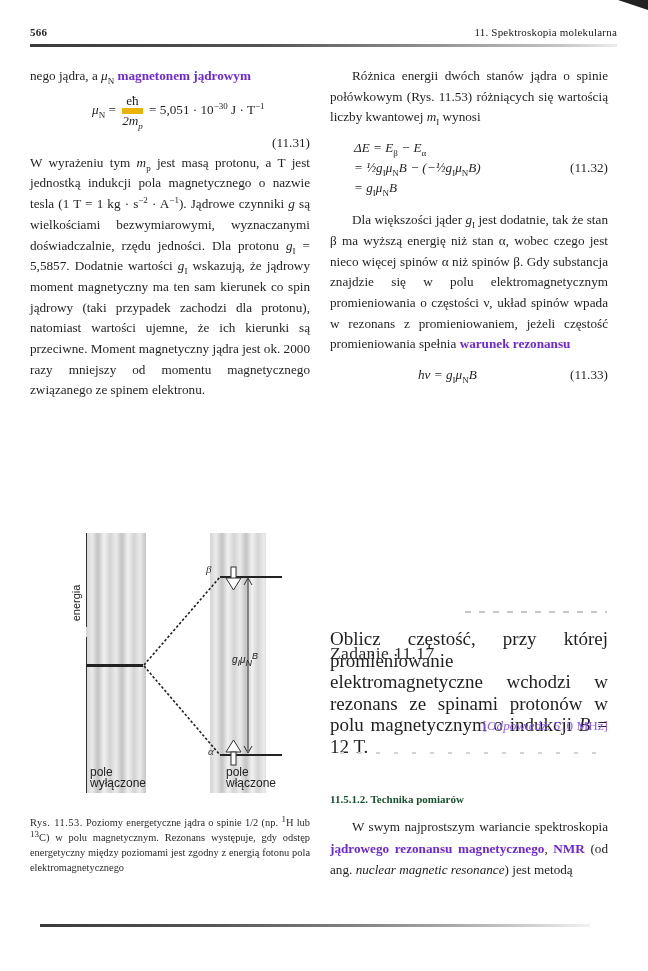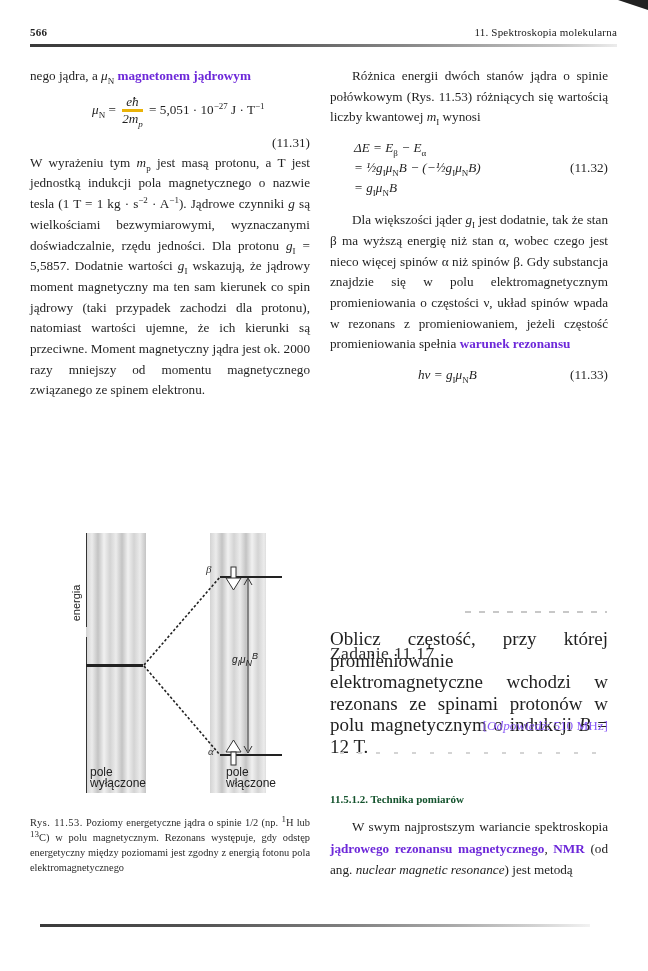--- a/index.html
+++ b/index.html
@@ -65,21 +65,21 @@
       height: 22px;
     }
     .eq-num { position: absolute; right: 0; }
     .frac {
       display: inline-block;
       vertical-align: middle;
       text-align: center;
       margin: 0 3px;
       line-height: 14px;
     }
-    .frac .num { display: block; border-bottom: 3px solid #eab308; padding: 0 2px; font-style: italic; }
+    .frac .num { display: block; border-bottom: 6px solid #eab308; padding: 0 2px; }
     .frac .den { display: block; font-style: italic; }
     sub, sup { font-size: 9px; line-height: 0; }
     .mu-eq { padding-left: 62px; height: 46px; line-height: 46px; }
     .eqnum-line { text-align: right; height: 20px; }
 
     
     .figure {
       position: absolute;
       left: 68px;
       top: 533px;
@@ -241,21 +241,21 @@
   <span class="page-num">566</span>
   <span class="chapter">11. Spektroskopia molekularna</span>
 </div>
 <div class="header-rule"></div>
 
 <div class="col col-left">
   <p>
     <span>nego jądra, a </span><i>μ</i><sub>N</sub><b> magnetonem jądrowym</b>
   </p>
   <div class="eq mu-eq">
-    <i>μ</i><sub>N</sub><span> = </span><span class="frac"><span class="num">eħ</span><span class="den"><span>2m</span><sub>p</sub></span></span><span> = 5,051 · 10</span><sup>−27</sup><span> J · T</span><sup>−1</sup>
+    <i>μ</i><sub>N</sub><span> = </span><span class="frac"><span class="num">eħ</span><span class="den"><span>2m</span><sub>p</sub></span></span><span> = 5,051 · 10</span><sup>−30</sup><span> J · T</span><sup>−1</sup>
   </div>
   <div class="eqnum-line">(11.31)</div>
   <p>
     <span>W wyrażeniu tym </span><i>m</i><sub>p</sub><span> jest masą protonu, a T jest jednostką indukcji pola magnetycznego o nazwie tesla (1 T = 1 kg · s</span><sup>−2</sup><span> · A</span><sup>−1</sup><span>). Jądrowe czynniki </span><i>g</i><span> są wielkościami bezwymiarowymi, wyznaczanymi doświadczalnie, rzędu jedności. Dla protonu </span><i>g</i><sub>I</sub><span> = 5,5857. Dodatnie wartości </span><i>g</i><sub>I</sub><span> wskazują, że jądrowy moment magnetyczny ma ten sam kierunek co spin jądrowy (taki przypadek zachodzi dla protonu), natomiast wartości ujemne, że ich kierunki są przeciwne. Moment magnetyczny jądra jest ok. 2000 razy mniejszy od momentu magnetycznego związanego ze spinem elektronu.</span>
   </p>
 </div>
 
 <div class="figure">
   <div class="stripe left"></div>
   <div class="stripe right"></div>

